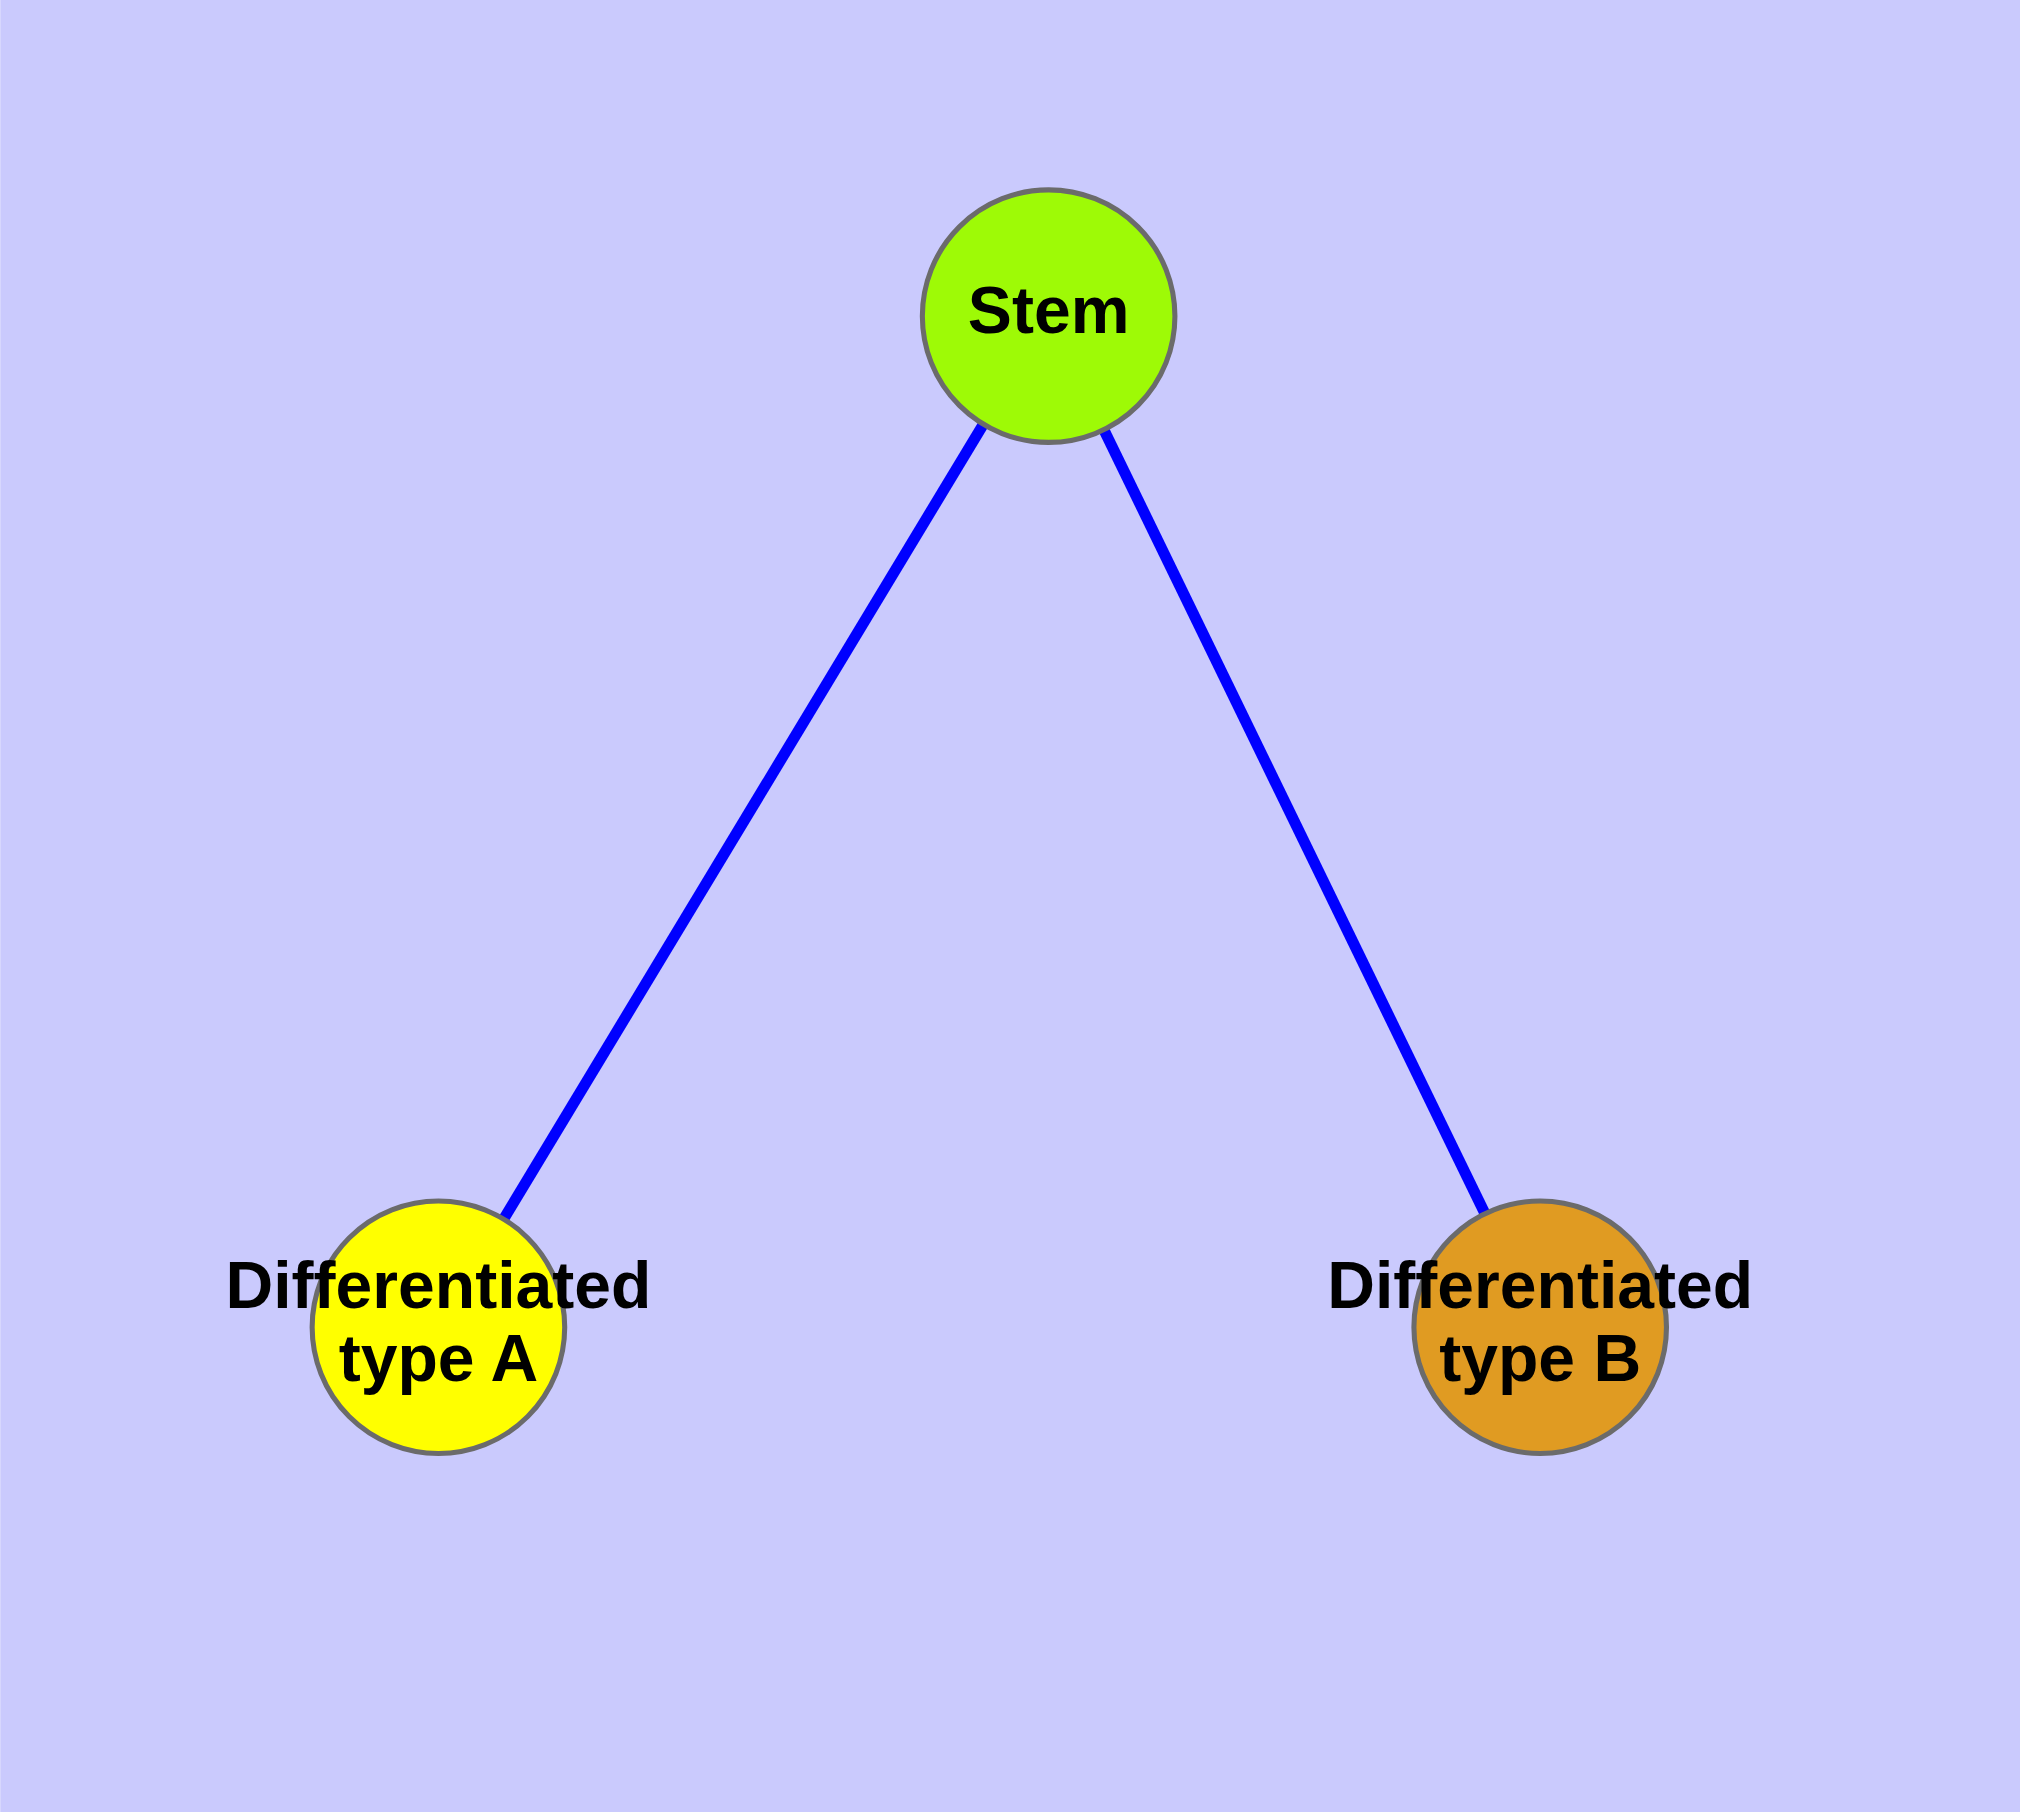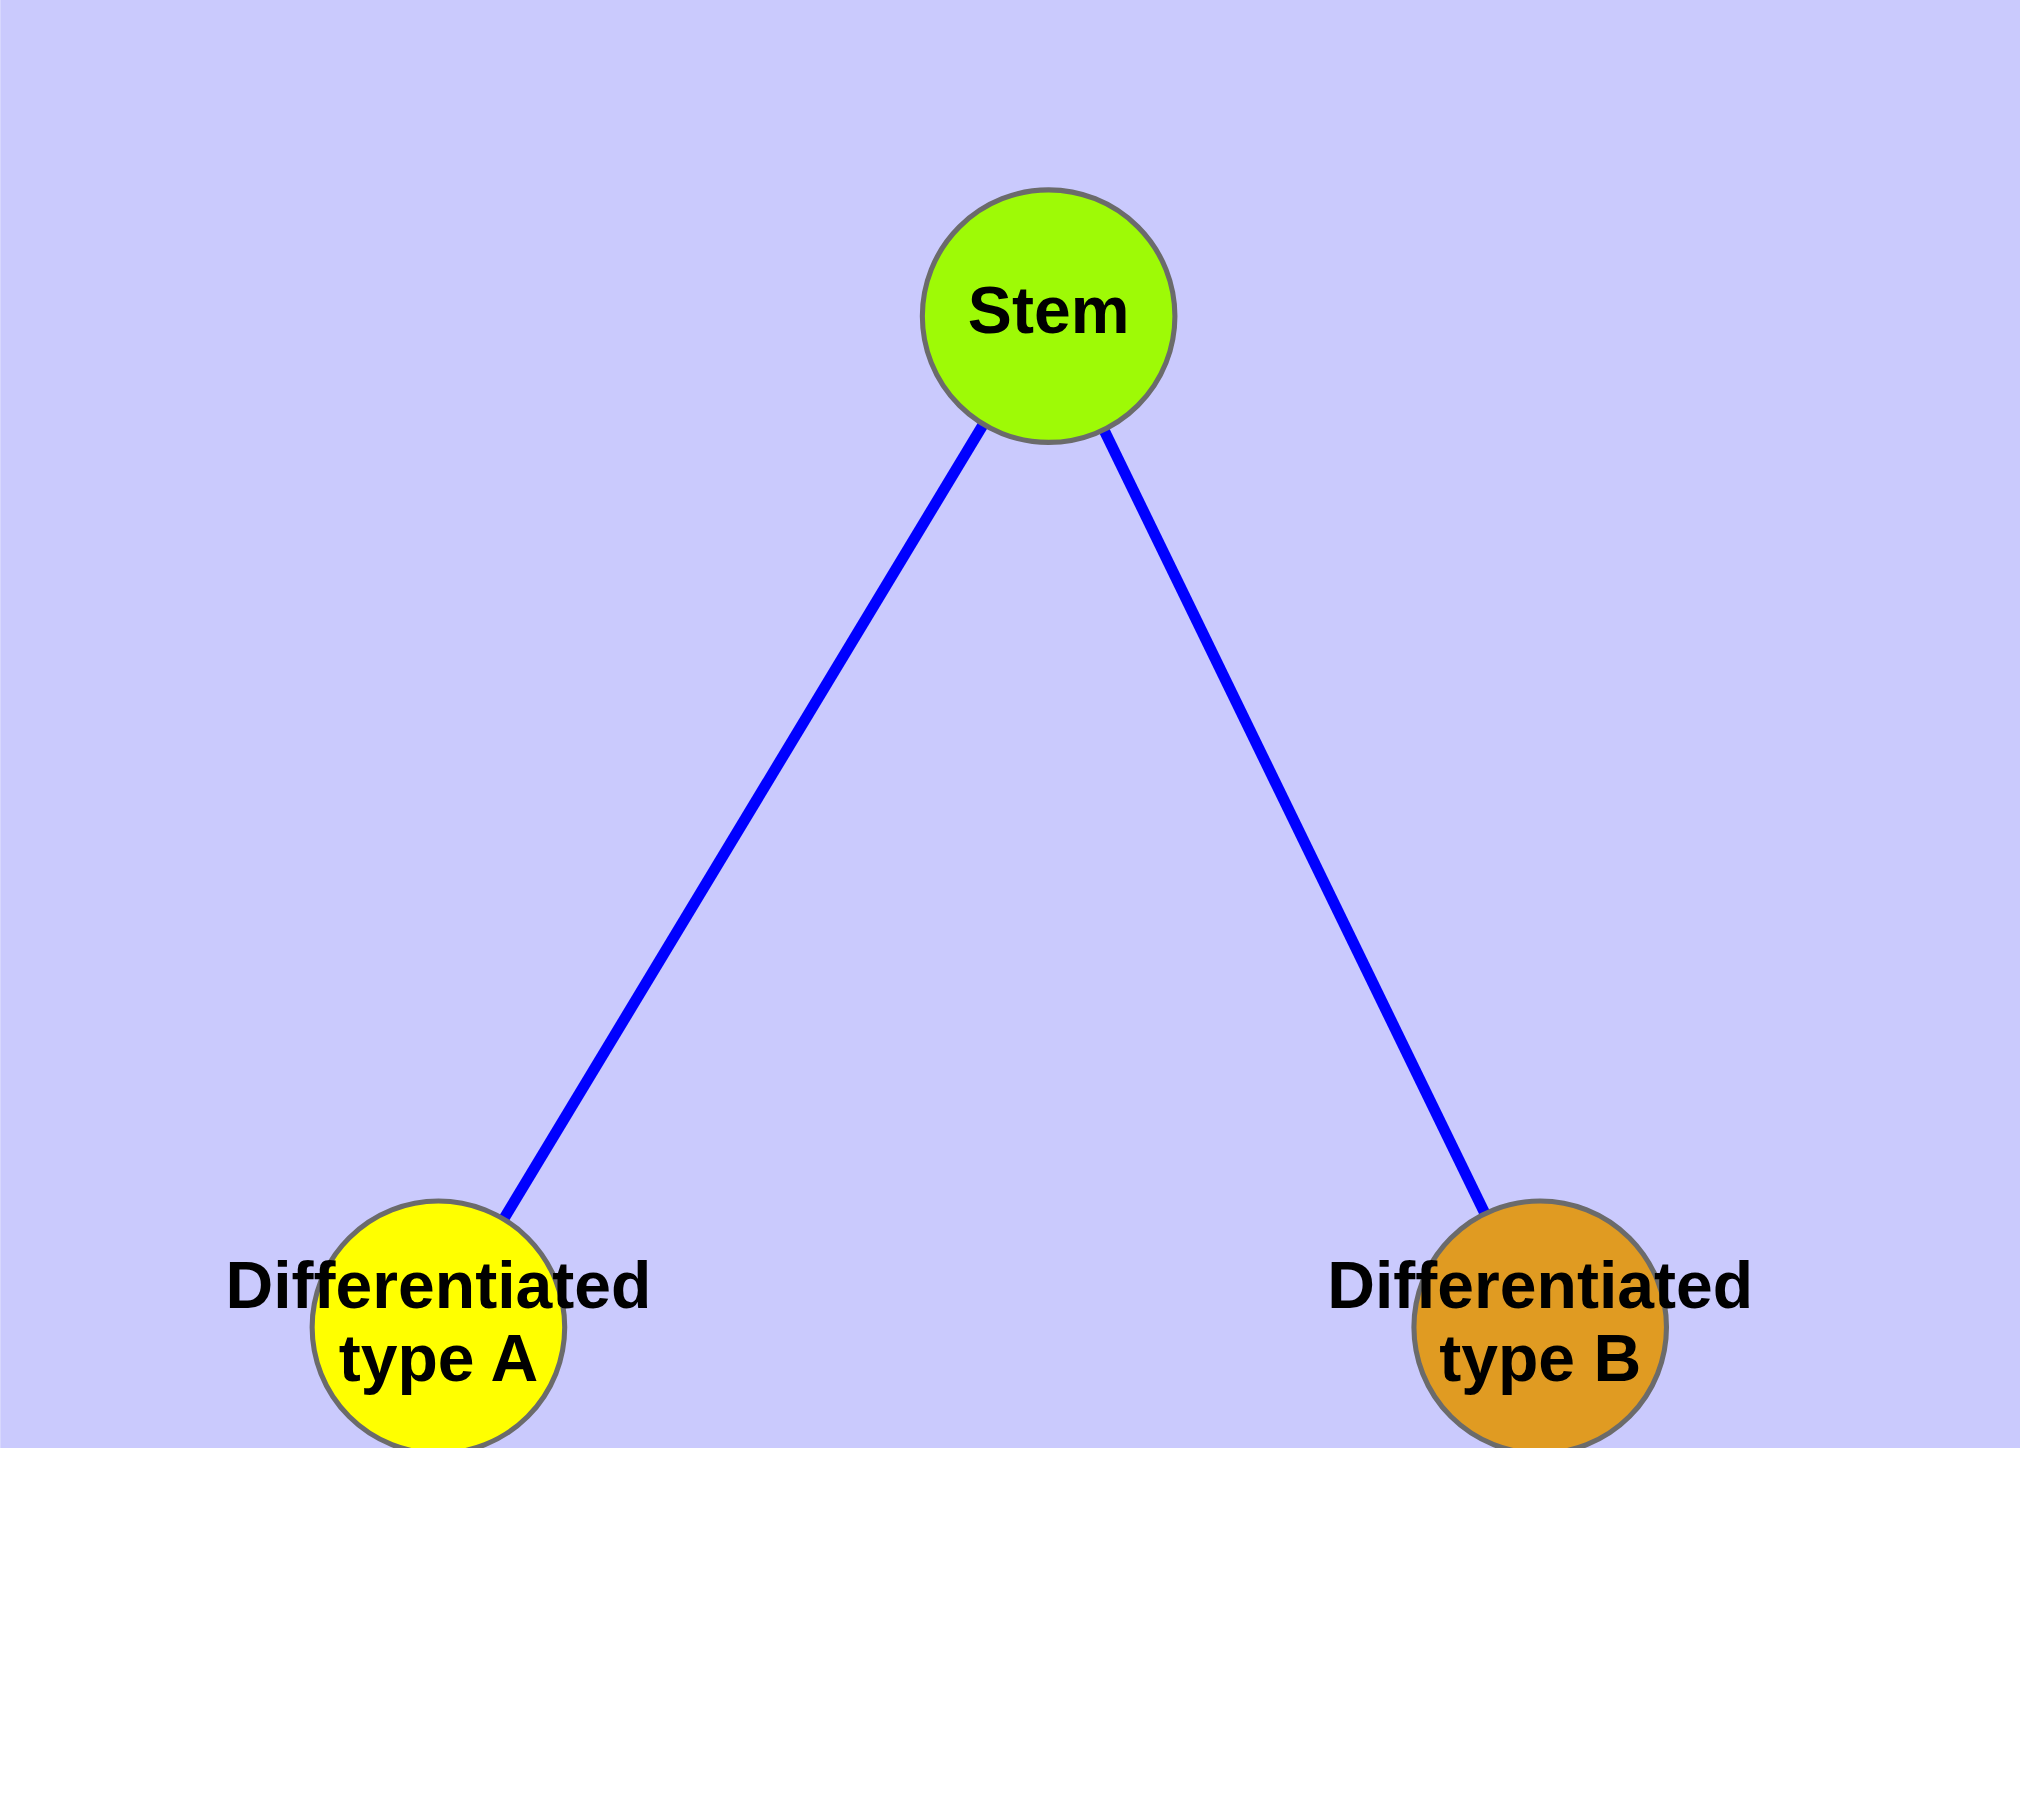--- a/index.html
+++ b/index.html
@@ -29,21 +29,21 @@
     fill: #000000;
     text-anchor: middle;
     dominant-baseline: middle;
     paint-order: normal;
     white-space: pre;
   }
 </style>
 </head>
 <body>
 
-<div id="canvas" style="width: 2021px; height: 1448px;">
+<div id="canvas" style="width: 2021px; height: 1812px;">
   <svg id="graph-svg" viewBox="0 0 2384 2138" xmlns="http://www.w3.org/2000/svg">
     <rect id="bg-rect" x="0" y="0" width="2384" height="2138" fill="#cacafd"></rect>
     <g id="edge-layer">
         <line x1="1237" y1="373" x2="517" y2="1566" stroke="#0000ff" stroke-width="13" stroke-linecap="butt"></line>
         <line x1="1237" y1="373" x2="1817" y2="1566" stroke="#0000ff" stroke-width="13" stroke-linecap="butt"></line>
       </g>
     <g id="node-layer">
         <circle cx="1237" cy="373" r="149" fill="#9efa06" stroke="#6b6b6b" stroke-width="6"></circle>
         <circle cx="517" cy="1566" r="149" fill="#ffff00" stroke="#6b6b6b" stroke-width="6"></circle>
         <circle cx="1817" cy="1566" r="149" fill="#e09b22" stroke="#6b6b6b" stroke-width="6"></circle>

